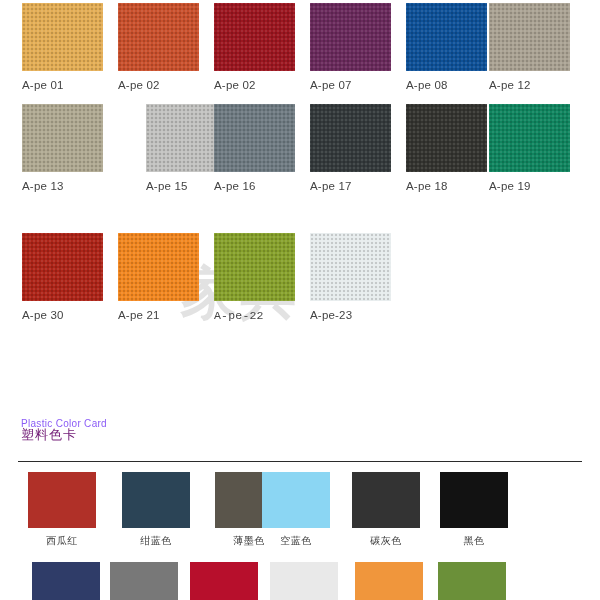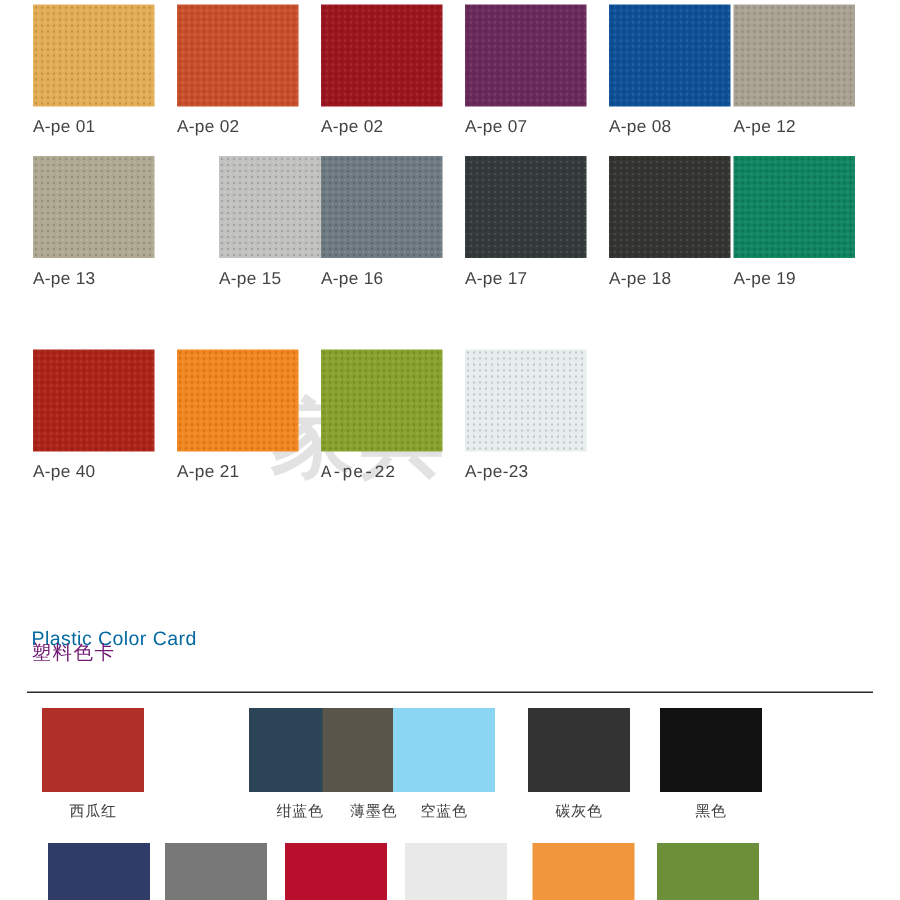--- a/index.html
+++ b/index.html
@@ -81,22 +81,22 @@
     position: absolute;
     left: 0;
     top: 418px;
     width: 600px;
     z-index: 2;
   }
   #plastic-heading-en {
     position: absolute;
     left: 21px;
     top: 0px;
-    font-size: 13px;
-    color: #0369a1;
+    font-size: 10px;
+    color: #8b5cf6;
     letter-spacing: 0.3px;
     white-space: nowrap;
   }
   #plastic-heading-cn {
     position: absolute;
     left: 21px;
     top: 8px;
     font-family: "DejaVu Sans", sans-serif;
     font-size: 13px;
     color: #701a75;
@@ -189,21 +189,21 @@
         <div class="fabric-label">A-pe 18</div>
       </div>
       <div class="fabric-cell" style="left: 489px;">
         <div class="fabric-swatch" style="background: rgb(16, 133, 95);"></div>
         <div class="fabric-label">A-pe 19</div>
       </div>
     </div>
     <div class="fabric-row" style="top: 233px;">
       <div class="fabric-cell" style="left: 22px;">
         <div class="fabric-swatch" style="background: rgb(173, 36, 24);"></div>
-        <div class="fabric-label">A-pe 40</div>
+        <div class="fabric-label">A-pe 30</div>
       </div>
       <div class="fabric-cell" style="left: 118px;">
         <div class="fabric-swatch" style="background: rgb(242, 135, 32);"></div>
         <div class="fabric-label">A-pe 21</div>
       </div>
       <div class="fabric-cell" style="left: 214px; font-family: Liberation Mono, monospace;">
         <div class="fabric-swatch" style="background: rgb(135, 161, 44);"></div>
         <div class="fabric-label">A-pe-22</div>
       </div>
       <div class="fabric-cell" style="left: 310px;">
@@ -215,21 +215,21 @@
 
 <section id="plastic-section">
   <div id="plastic-heading-en">Plastic Color Card</div>
   <div id="plastic-heading-cn">塑料色卡</div>
   <div id="plastic-divider"></div>
 <div class="plastic-row" style="top: 54px;">
       <div class="plastic-cell" style="left: 28px;">
         <div class="plastic-swatch" style="background: rgb(176, 48, 40);"></div>
         <div class="plastic-label">西瓜红</div>
       </div>
-      <div class="plastic-cell" style="left: 122px; margin-left: 44px;">
+      <div class="plastic-cell" style="left: 122px;">
         <div class="plastic-swatch" style="background: rgb(43, 68, 86);"></div>
         <div class="plastic-label">绀蓝色</div>
       </div>
       <div class="plastic-cell" style="left: 215px;">
         <div class="plastic-swatch" style="background: rgb(90, 85, 75);"></div>
         <div class="plastic-label">薄墨色</div>
       </div>
       <div class="plastic-cell" style="left: 262px;">
         <div class="plastic-swatch" style="background: rgb(139, 214, 243);"></div>
         <div class="plastic-label">空蓝色</div>

